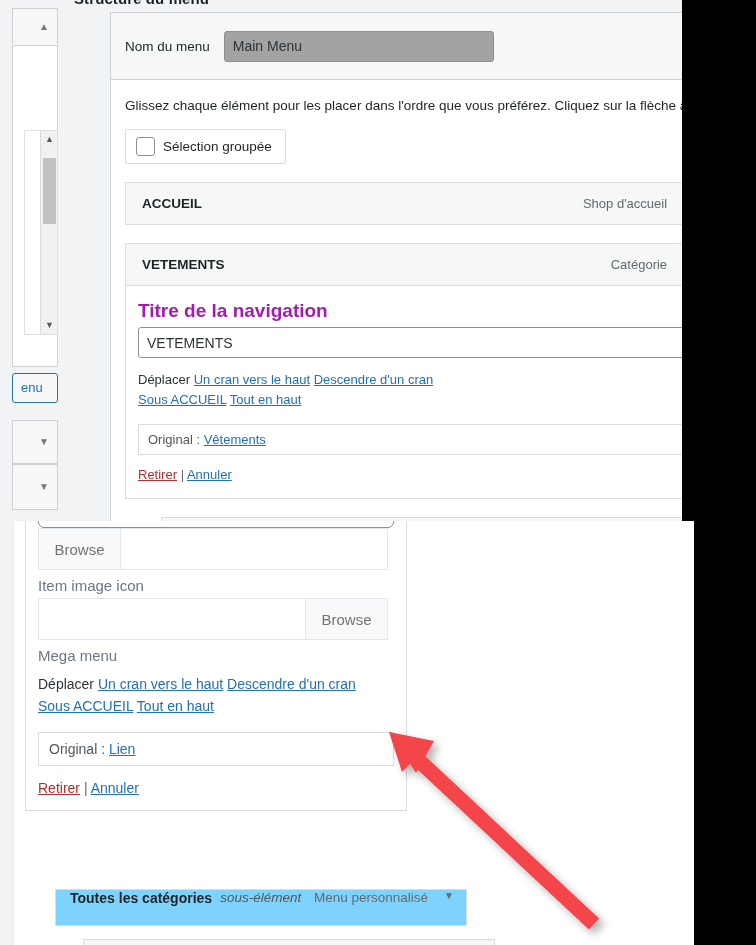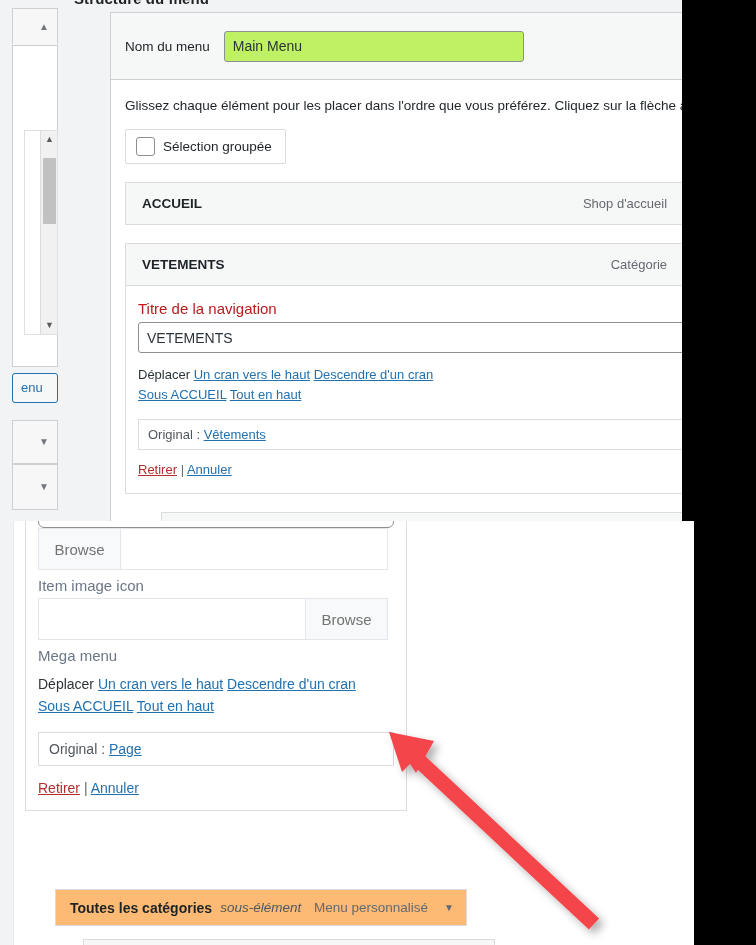--- a/index.html
+++ b/index.html
@@ -137,29 +137,29 @@
     align-items: center;
     padding-left: 14px;
     box-sizing: border-box;
   }
   #menu-name-row .lbl {
     font-size: 13.5px;
     color: #1d2327;
     margin-right: 14px;
   }
   #menu-name-input {
-    width: 300px;
+    width: 270px;
     height: 31px;
     border: 1px solid #8c8f94;
     border-radius: 3px;
     padding: 0 8px;
     font-family: "Liberation Sans", sans-serif;
     font-size: 14px;
     color: #2c3338;
-    background: #bef264;
+    background: #a3a3a3;
     box-sizing: border-box;
   }
   #menu-body { padding: 14px; }
   #drag-hint {
     font-size: 13.5px;
     color: #1d2327;
     white-space: nowrap;
     margin: 4px 0 16px 0;
   }
   #bulk-select {
@@ -217,23 +217,24 @@
     font-size: 10px;
     color: #646970;
   }
   .mi-body {
     background: #fff;
     border-top: 1px solid #dcdcde;
     padding: 14px 12px 16px 12px;
   }
   .field-label {
     display: block;
-    font-size: 15px;
-    color: #b91c1c;
+    font-size: 19px;
+    color: #a21caf;
     margin-bottom: 5px;
+    font-weight: bold;
   }
   .text-input {
     width: 100%;
     height: 31px;
     border: 1px solid #8c8f94;
     border-radius: 3px;
     padding: 0 8px;
     font-family: "Liberation Sans", sans-serif;
     font-size: 14px;
     color: #2c3338;
@@ -378,25 +379,25 @@
     color: #646970;
   }
   .bw-actions .remove { color: #b32d2e; text-decoration: underline; }
   .bw-actions .cancel { color: #2271b1; text-decoration: underline; }
 
   #bw-nested {
     position: absolute;
     left: 55px; top: 368px;
     width: 412px;
     height: 37px;
-    background: #fdba74;
+    background: #7dd3fc;
     border: 1px solid #dcdcde;
     box-sizing: border-box;
     display: flex;
-    align-items: center;
+    align-items: flex-start;
     padding: 0 12px 0 14px;
   }
   #bw-nested .mi-title { font-size: 14px; }
   #bw-nested .mi-sub { font-size: 13.5px; }
   #bw-nested .mi-type { font-size: 13.5px; }
 
   #bw-nested2 {
     position: absolute;
     left: 83px; top: 418px;
     width: 412px;
@@ -548,21 +549,21 @@
     <div class="bw-move">
       <span>Déplacer</span>
       <a href="#">Un cran vers le haut</a>
       <a href="#">Descendre d'un cran</a><br>
       <a href="#">Sous ACCUEIL</a>
       <a href="#">Tout en haut</a>
     </div>
 
     <div class="bw-orig">
       <span>Original :</span>
-      <a href="#">Page</a>
+      <a href="#">Lien</a>
     </div>
 
     <div class="bw-actions">
       <a href="#" class="remove">Retirer</a>
       <span>|</span>
       <a href="#" class="cancel">Annuler</a>
     </div>
   </div>
 
   <div id="bw-nested">

